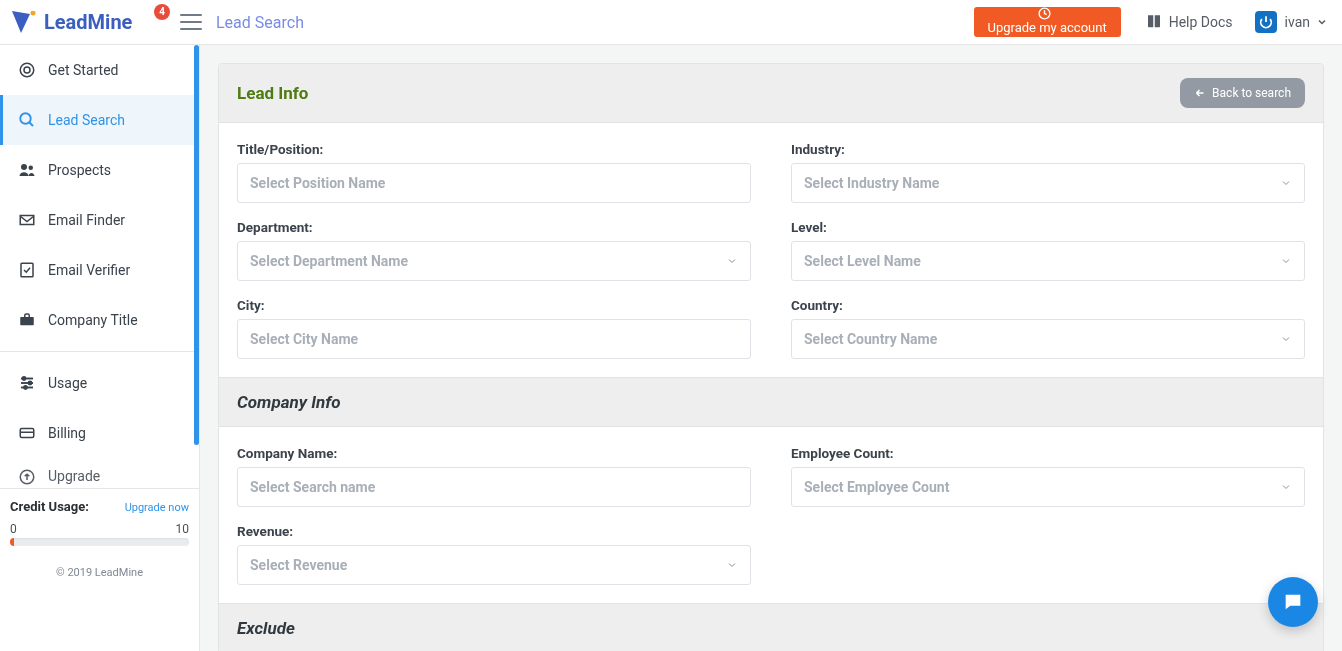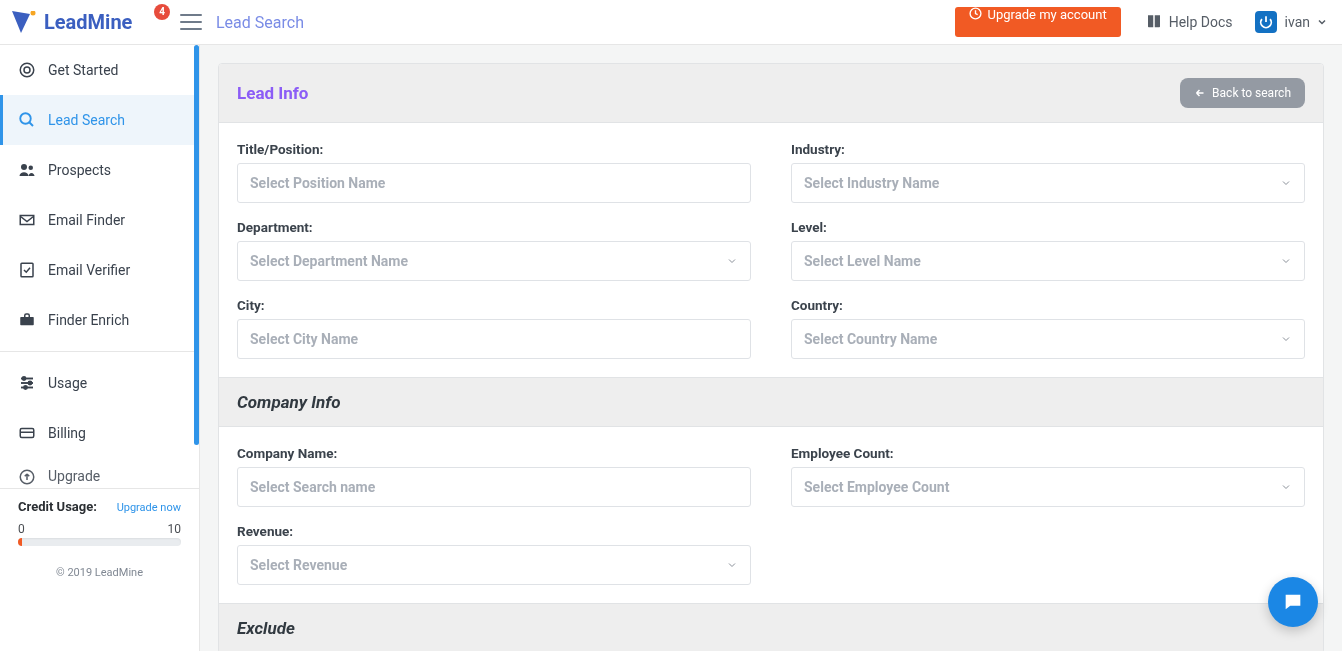--- a/index.html
+++ b/index.html
@@ -9,54 +9,54 @@
   .topbar { height: 45px; display: flex; align-items: center; border-bottom: 1px solid #e6e6e6; padding: 0 14px 0 0; }
   .logo-wrap { width: 180px; height: 45px; display: flex; align-items: center; padding-left: 12px; position: relative; }
   .logo-mark { width: 26px; height: 22px; position: relative; margin-right: 6px; }
   .brand { font-size: 20px; font-weight: 700; color: #3b5fc0; }
   .brand-mine { color: #3b5fc0; }
   .badge { position: absolute; top: 4px; right: 10px; min-width: 16px; height: 16px; border-radius: 50%; background: #e74c3c; color: #fff; font-size: 10px; font-weight: 700; display: flex; align-items: center; justify-content: center; }
   .hamburger { width: 22px; height: 16px; display: flex; flex-direction: column; justify-content: space-between; cursor: pointer; margin-right: 14px; }
   .hamburger span { height: 2px; background: #6f7b8a; border-radius: 1px; }
   .crumb { color: #7a8ce6; font-size: 16px; font-weight: 400; }
   .spacer { flex: 1; }
-  .upgrade-btn { background: #f15a24; color: #fff; border: none; height: 30px; padding: 0 14px; border-radius: 3px; font-size: 13px; display: flex; cursor: pointer; }
+  .upgrade-btn { background: #f15a24; color: #fff; border: none; height: 30px; padding: 0 14px; border-radius: 3px; font-size: 13px; display: flex; align-items: center; cursor: pointer; flex-direction: column; }
   .upgrade-btn .ico { margin-right: 6px; }
   .help-docs { display: flex; align-items: center; margin-left: 24px; color: #565d66; cursor: pointer; font-size: 14px; }
   .help-docs svg, .help-docs .ico { margin-right: 6px; }
   .user-menu { display: flex; align-items: center; margin-left: 22px; color: #565d66; font-size: 14px; cursor: pointer; }
   .user-ico { width: 22px; height: 22px; border-radius: 4px; background: #1371c3; color: #fff; display: flex; align-items: center; justify-content: center; margin-right: 8px; }
 
   
   .body { display: flex; height: calc(651px - 45px); }
   .sidebar { width: 200px; border-right: 1px solid #e6e6e6; position: relative; display: flex; flex-direction: column; }
   .content-wrap { flex: 1; background: #f4f5f5; padding: 18px 18px 0 18px; overflow: hidden; position: relative; }
 
   
   .nav { position: relative; }
   .nav-scroll-indicator { position: absolute; right: 0; top: 0; width: 5px; height: 400px; background: #2f94e9; border-radius: 3px; }
   .nav-item { height: 50px; display: flex; align-items: center; padding-left: 18px; font-size: 14px; color: #3a424d; cursor: pointer; }
   .nav-item.active { background: #eef5fb; color: #2f94e9; border-left: 3px solid #2f94e9; padding-left: 15px; }
   .nav-item .ico { width: 20px; margin-right: 10px; display: inline-flex; }
   .nav-sep { height: 1px; background: #e6e6e6; margin: 6px 0; }
   .nav-item.cutoff { height: 30px; overflow: hidden; align-items: flex-start; padding-top: 10px; opacity: 0.85; }
 
-  .credit-block { border-top: 1px solid #e6e6e6; padding: 10px 18px; text-align: right; }
+  .credit-block { border-top: 1px solid #e6e6e6; padding: 10px 10px; text-align: right; }
   .credit-row { display: flex; align-items: baseline; justify-content: space-between; }
   .credit-title { font-weight: 700; font-size: 13px; color: #2b2f33; }
   .credit-link { font-size: 11px; color: #2f94e9; cursor: pointer; }
   .credit-scale { display: flex; justify-content: space-between; font-size: 12px; color: #4a4e53; margin-top: 8px; }
   .credit-bar { height: 8px; background: #e9ecef; border-radius: 4px; margin-top: 2px; position: relative; box-shadow: 0 1px 2px rgba(0,0,0,0.06) inset; }
   .credit-bar::before { content: ""; position: absolute; left: 0; top: 0; width: 4px; height: 8px; background: #f15a24; border-radius: 4px 0 0 4px; }
   .copyright { text-align: center; font-size: 11px; color: #808893; padding: 10px 0; }
 
   
   .panel { background: #fff; border: 1px solid #e1e3e5; border-radius: 4px; overflow: hidden; }
   .section-header { background: #eeeeee; padding: 14px 18px; display: flex; align-items: center; border-bottom: 1px solid #e1e3e5; }
-  .section-header h2 { font-size: 17px; font-weight: 700; color: #8b5cf6; }
+  .section-header h2 { font-size: 17px; font-weight: 700; color: #4d7c0f; }
   .back-btn { margin-left: auto; background: #949aa3; color: #fff; border: none; height: 30px; padding: 0 14px; border-radius: 8px; font-size: 12px; display: flex; align-items: center; cursor: pointer; }
   .back-btn .ico { margin-right: 6px; }
   .section-body { padding: 12px 18px 18px 18px; }
   .form-grid { display: grid; grid-template-columns: 1fr 1fr; column-gap: 40px; row-gap: 10px; font-weight: bold; }
   .field label { display: block; font-size: 13.5px; color: #3b434c; margin-bottom: 6px; margin-top: 6px; }
   .control { height: 40px; width: 100%; border: 1px solid #dfe2e6; border-radius: 3px; background: #fff; display: flex; align-items: center; padding: 12px 12px; color: #a9afb8; font-size: 14px; position: relative; cursor: pointer; }
   .control .chev { margin-left: auto; color: #8a9099; }
   .control.input { cursor: text; }
 
   .sub-section-header { background: #eeeeee; padding: 14px 18px; border-top: 1px solid #e1e3e5; border-bottom: 1px solid #e1e3e5; }
@@ -185,21 +185,21 @@
         <span>Email Verifier</span>
       </div>
 
       <div class="nav-item">
         <span class="ico">
             <svg width="18" height="18" viewBox="0 0 24 24" fill="#3a424d">
               <rect x="3" y="8" width="18" height="11" rx="1"></rect>
               <path d="M9 8V6a2 2 0 0 1 2-2h2a2 2 0 0 1 2 2v2" fill="none" stroke="#3a424d" stroke-width="2"></path>
             </svg>
           </span>
-        <span>Finder Enrich</span>
+        <span>Company Title</span>
       </div>
 
       <div class="nav-sep"></div>
 
       <div class="nav-item">
         <span class="ico">
             <svg width="18" height="18" viewBox="0 0 24 24" fill="none" stroke="#3a424d" stroke-width="2.5">
               <line x1="4" y1="6" x2="20" y2="6"></line>
               <line x1="4" y1="12" x2="20" y2="12"></line>
               <line x1="4" y1="18" x2="20" y2="18"></line>

